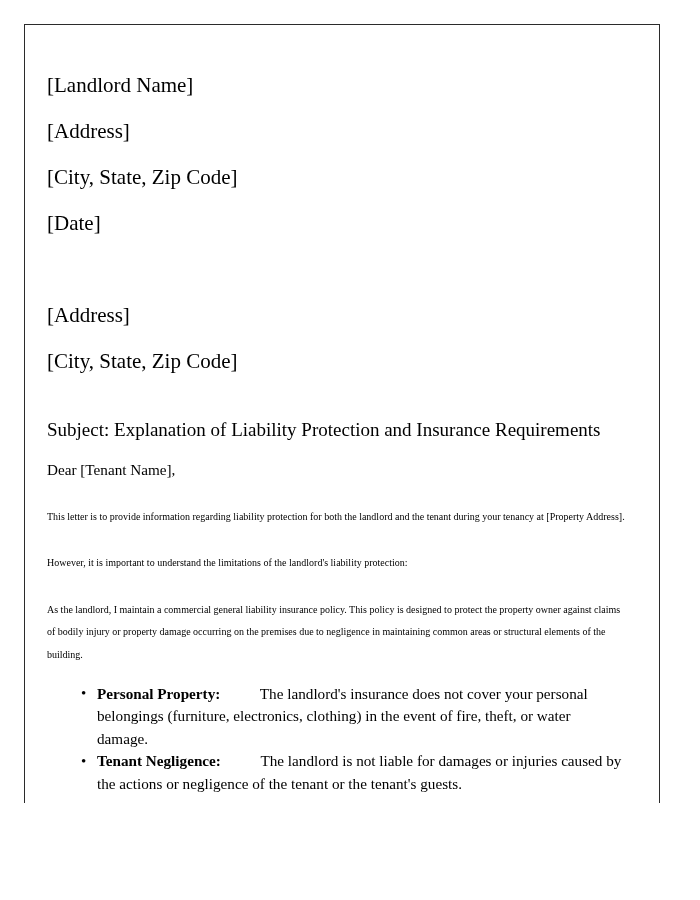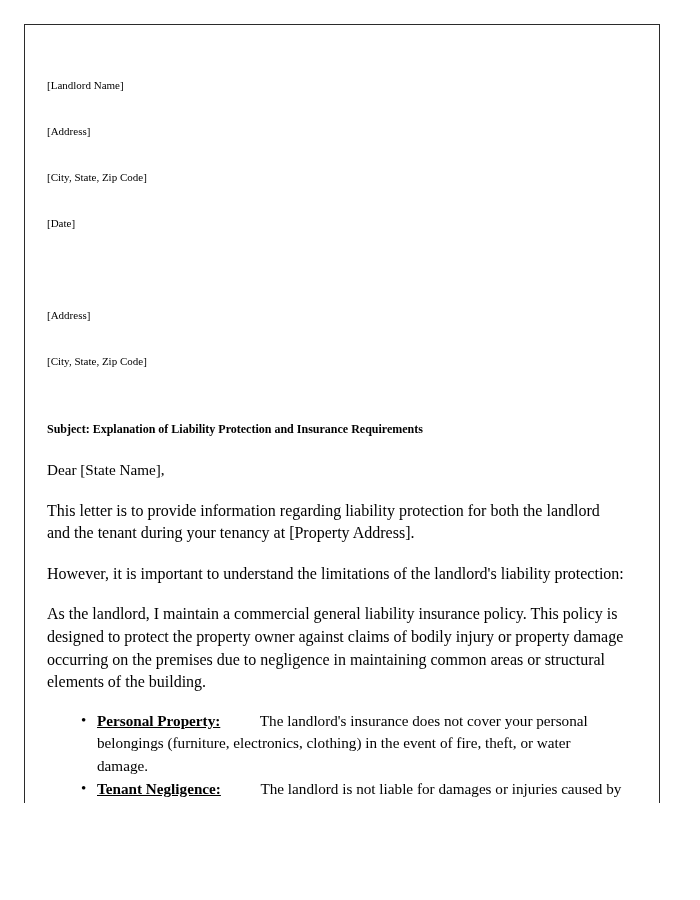--- a/index.html
+++ b/index.html
@@ -25,40 +25,40 @@
     border-left: 1.6px solid #2b2b2b;
     border-right: 1.6px solid #2b2b2b;
     border-top: 1.6px solid #2b2b2b;
     border-bottom: none;
     overflow: hidden;
   }
   .page-inner {
     padding: 26px 34px 0 22px;
   }
   .addr-block {
-    font-size: 11px;
+    font-size: 21px;
     line-height: 23px;
     white-space: pre-line;
   }
   .addr-line {
     display: block;
   }
   .block-gap {
     height: 23px;
   }
   .subject {
-    font-size: 12px;
-    font-weight: bold;
+    font-size: 19px;
+    font-weight: normal;
     line-height: 23px;
     margin-top: 22px;
   }
   .para {
-    font-size: 16px;
+    font-size: 10px;
     line-height: 22.6px;
-    margin-top: 18px;
+    margin-top: 24px;
     text-align: left;
   }
   .salutation {
     font-size: 15.2px;
     line-height: 22.6px;
     margin-top: 18px;
   }
   ul.bullets {
     margin: 16px 0 0 0;
     padding-left: 50px;
@@ -74,21 +74,20 @@
   ul.bullets li::before {
     content: "\2022";
     position: absolute;
     left: -16px;
     top: -0.5px;
     font-size: 15px;
     line-height: 22.6px;
   }
   .lead {
     font-weight: bold;
-    text-decoration: underline;
   }
   .bullet-body {
     font-weight: normal;
     margin-left: 36px;
   }
 </style>
 </head>
 <body>
 
 <div class="page">
@@ -103,21 +102,21 @@
 
     <div class="block-gap"></div>
 
     <div class="addr-block">
       <span class="addr-line">[Address]</span>
       <span class="addr-line">[City, State, Zip Code]</span>
     </div>
 
     <div class="subject">Subject: Explanation of Liability Protection and Insurance Requirements</div>
 
-    <div class="salutation">Dear [State Name],</div>
+    <div class="salutation">Dear [Tenant Name],</div>
 
     <div class="para">This letter is to provide information regarding liability protection for both the landlord and the tenant during your tenancy at [Property Address].</div>
 
     <div class="para">However, it is important to understand the limitations of the landlord's liability protection:</div>
 
     <div class="para">As the landlord, I maintain a commercial general liability insurance policy. This policy is designed to protect the property owner against claims of bodily injury or property damage occurring on the premises due to negligence in maintaining common areas or structural elements of the building.</div>
 
     <ul class="bullets">
       <li><span class="lead">Personal Property:</span><span class="bullet-body"> The landlord's insurance does not cover your personal belongings (furniture, electronics, clothing) in the event of fire, theft, or water damage.</span></li>
       <li><span class="lead">Tenant Negligence:</span><span class="bullet-body"> The landlord is not liable for damages or injuries caused by the actions or negligence of the tenant or the tenant's guests.</span></li>

